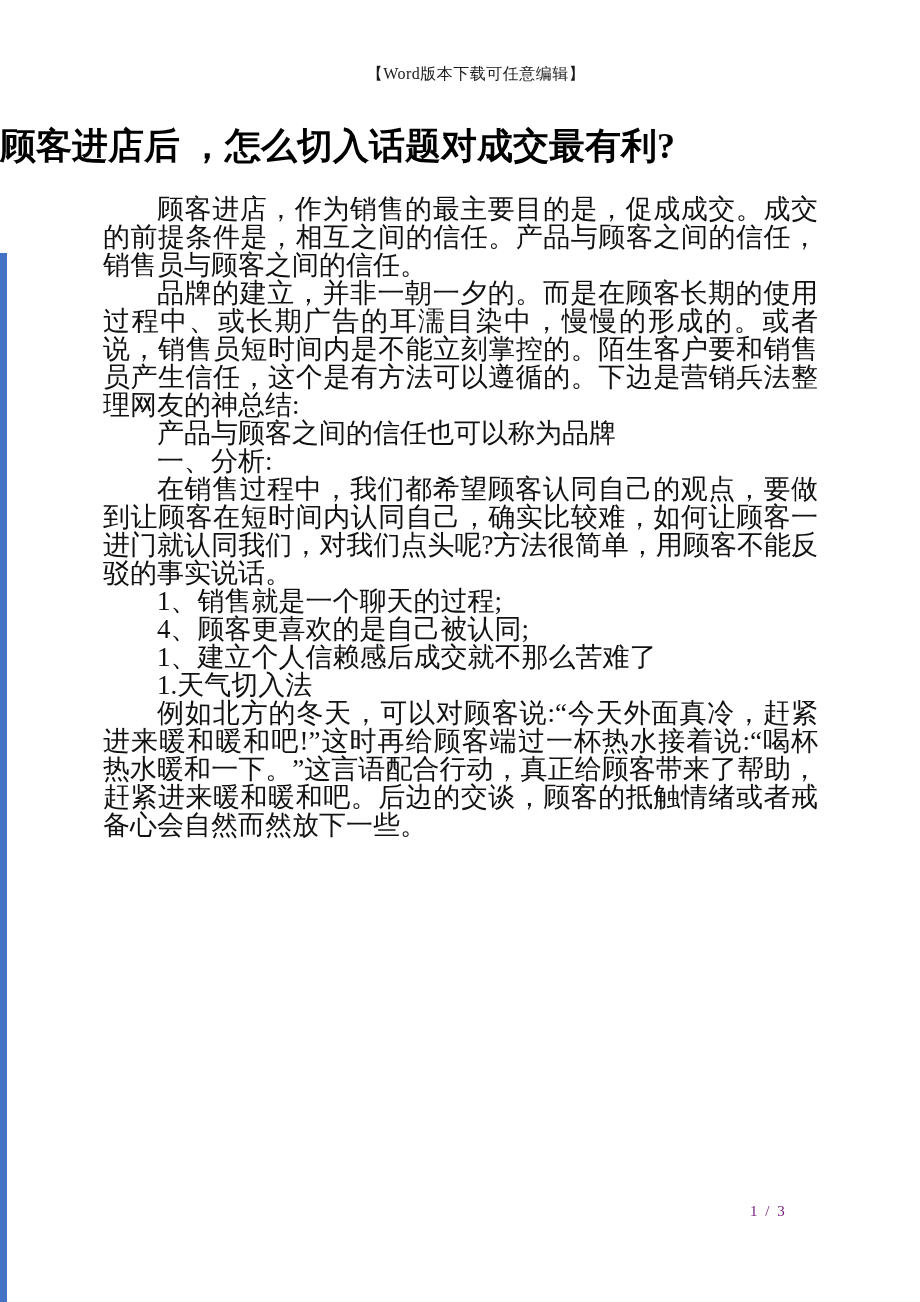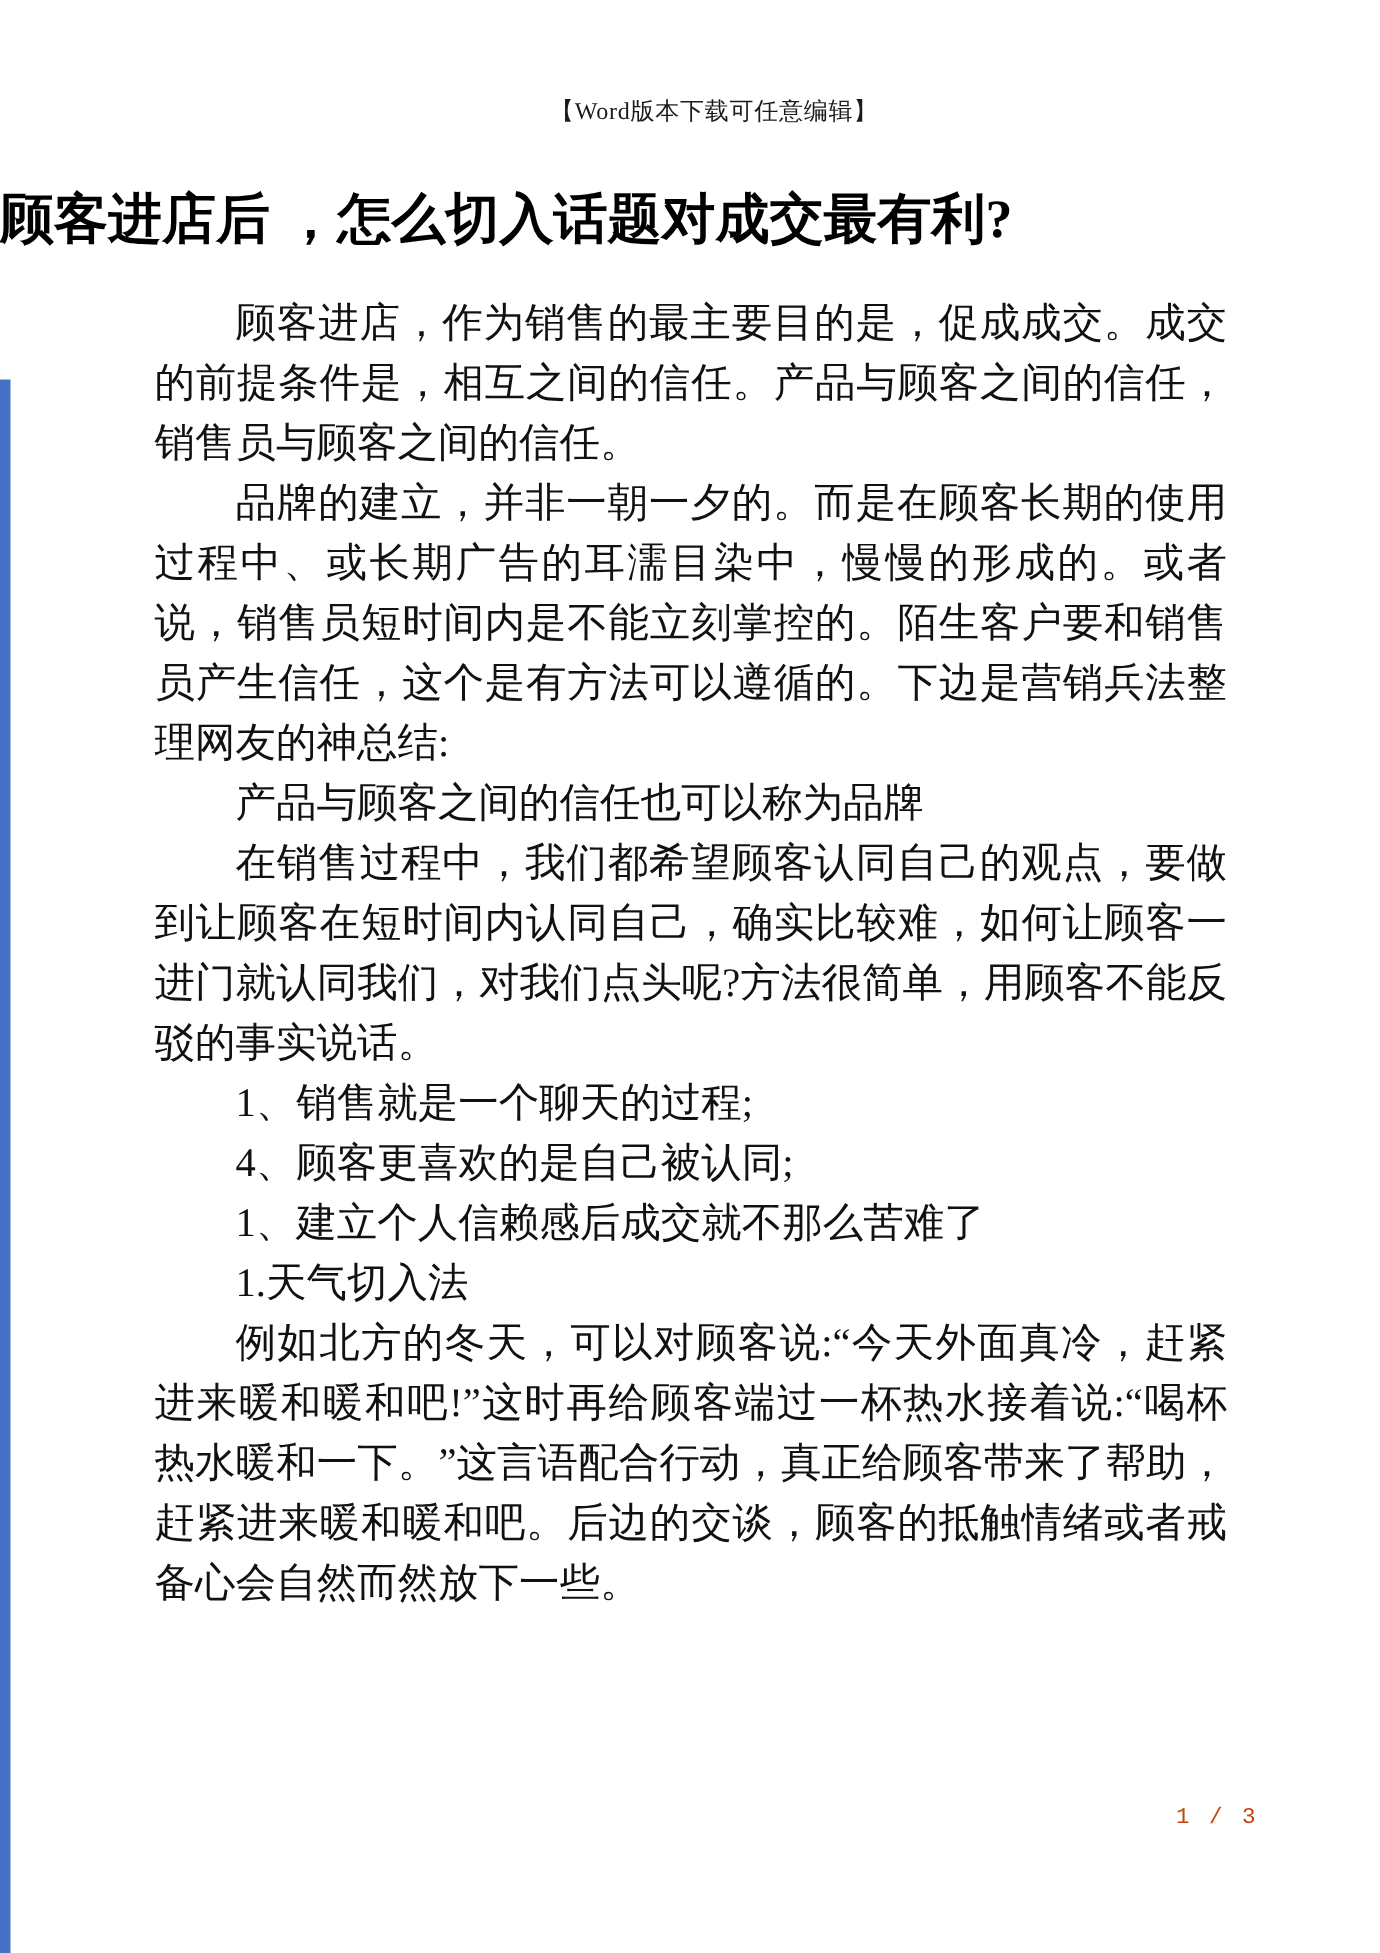--- a/index.html
+++ b/index.html
@@ -47,55 +47,56 @@
     color: #000000;
     font-family: "Liberation Serif", "DejaVu Serif", serif;
     white-space: nowrap;
   }
   .doc-body {
     position: absolute;
     top: 195px;
     left: 103px;
     width: 715px;
     font-size: 27px;
-    line-height: 40px;
+    line-height: 28px;
     text-align: justify;
     text-justify: inter-ideograph;
     color: #111111;
   }
   .doc-body p {
     margin: 0;
     padding: 0;
     text-indent: 2em;
   }
   .page-number {
     position: absolute;
     top: 1203px;
-    left: 784px;
+    left: 750px;
     font-size: 15px;
     letter-spacing: 2px;
-    color: #c2410c;
-    font-family: Liberation Mono, monospace;
+    color: #701a75;
+    font-family: Liberation Serif, serif;
   }
 </style>
 </head>
 <body>
 
 <div id="page">
 
   <div class="accent-bar" style="background: rgb(68, 114, 196);"></div>
 
   <div class="doc-header">【Word版本下载可任意编辑】</div>
 
   <div class="doc-title">顾客进店后 ，怎么切入话题对成交最有利?</div>
 
   <div class="doc-body">
     <p>顾客进店，作为销售的最主要目的是，促成成交。成交的前提条件是，相互之间的信任。产品与顾客之间的信任，销售员与顾客之间的信任。</p>
     <p>品牌的建立，并非一朝一夕的。而是在顾客长期的使用过程中、或长期广告的耳濡目染中，慢慢的形成的。或者说，销售员短时间内是不能立刻掌控的。陌生客户要和销售员产生信任，这个是有方法可以遵循的。下边是营销兵法整理网友的神总结:</p>
     <p>产品与顾客之间的信任也可以称为品牌</p>
+    <p>一、分析:</p>
     <p>在销售过程中，我们都希望顾客认同自己的观点，要做到让顾客在短时间内认同自己，确实比较难，如何让顾客一进门就认同我们，对我们点头呢?方法很简单，用顾客不能反驳的事实说话。</p>
     <p>1、销售就是一个聊天的过程;</p>
     <p>4、顾客更喜欢的是自己被认同;</p>
     <p>1、建立个人信赖感后成交就不那么苦难了</p>
     <p>1.天气切入法</p>
     <p>例如北方的冬天，可以对顾客说:“今天外面真冷，赶紧进来暖和暖和吧!”这时再给顾客端过一杯热水接着说:“喝杯热水暖和一下。”这言语配合行动，真正给顾客带来了帮助，赶紧进来暖和暖和吧。后边的交谈，顾客的抵触情绪或者戒备心会自然而然放下一些。</p>
   </div>
 
   <div class="page-number">1 / 3</div>
 

